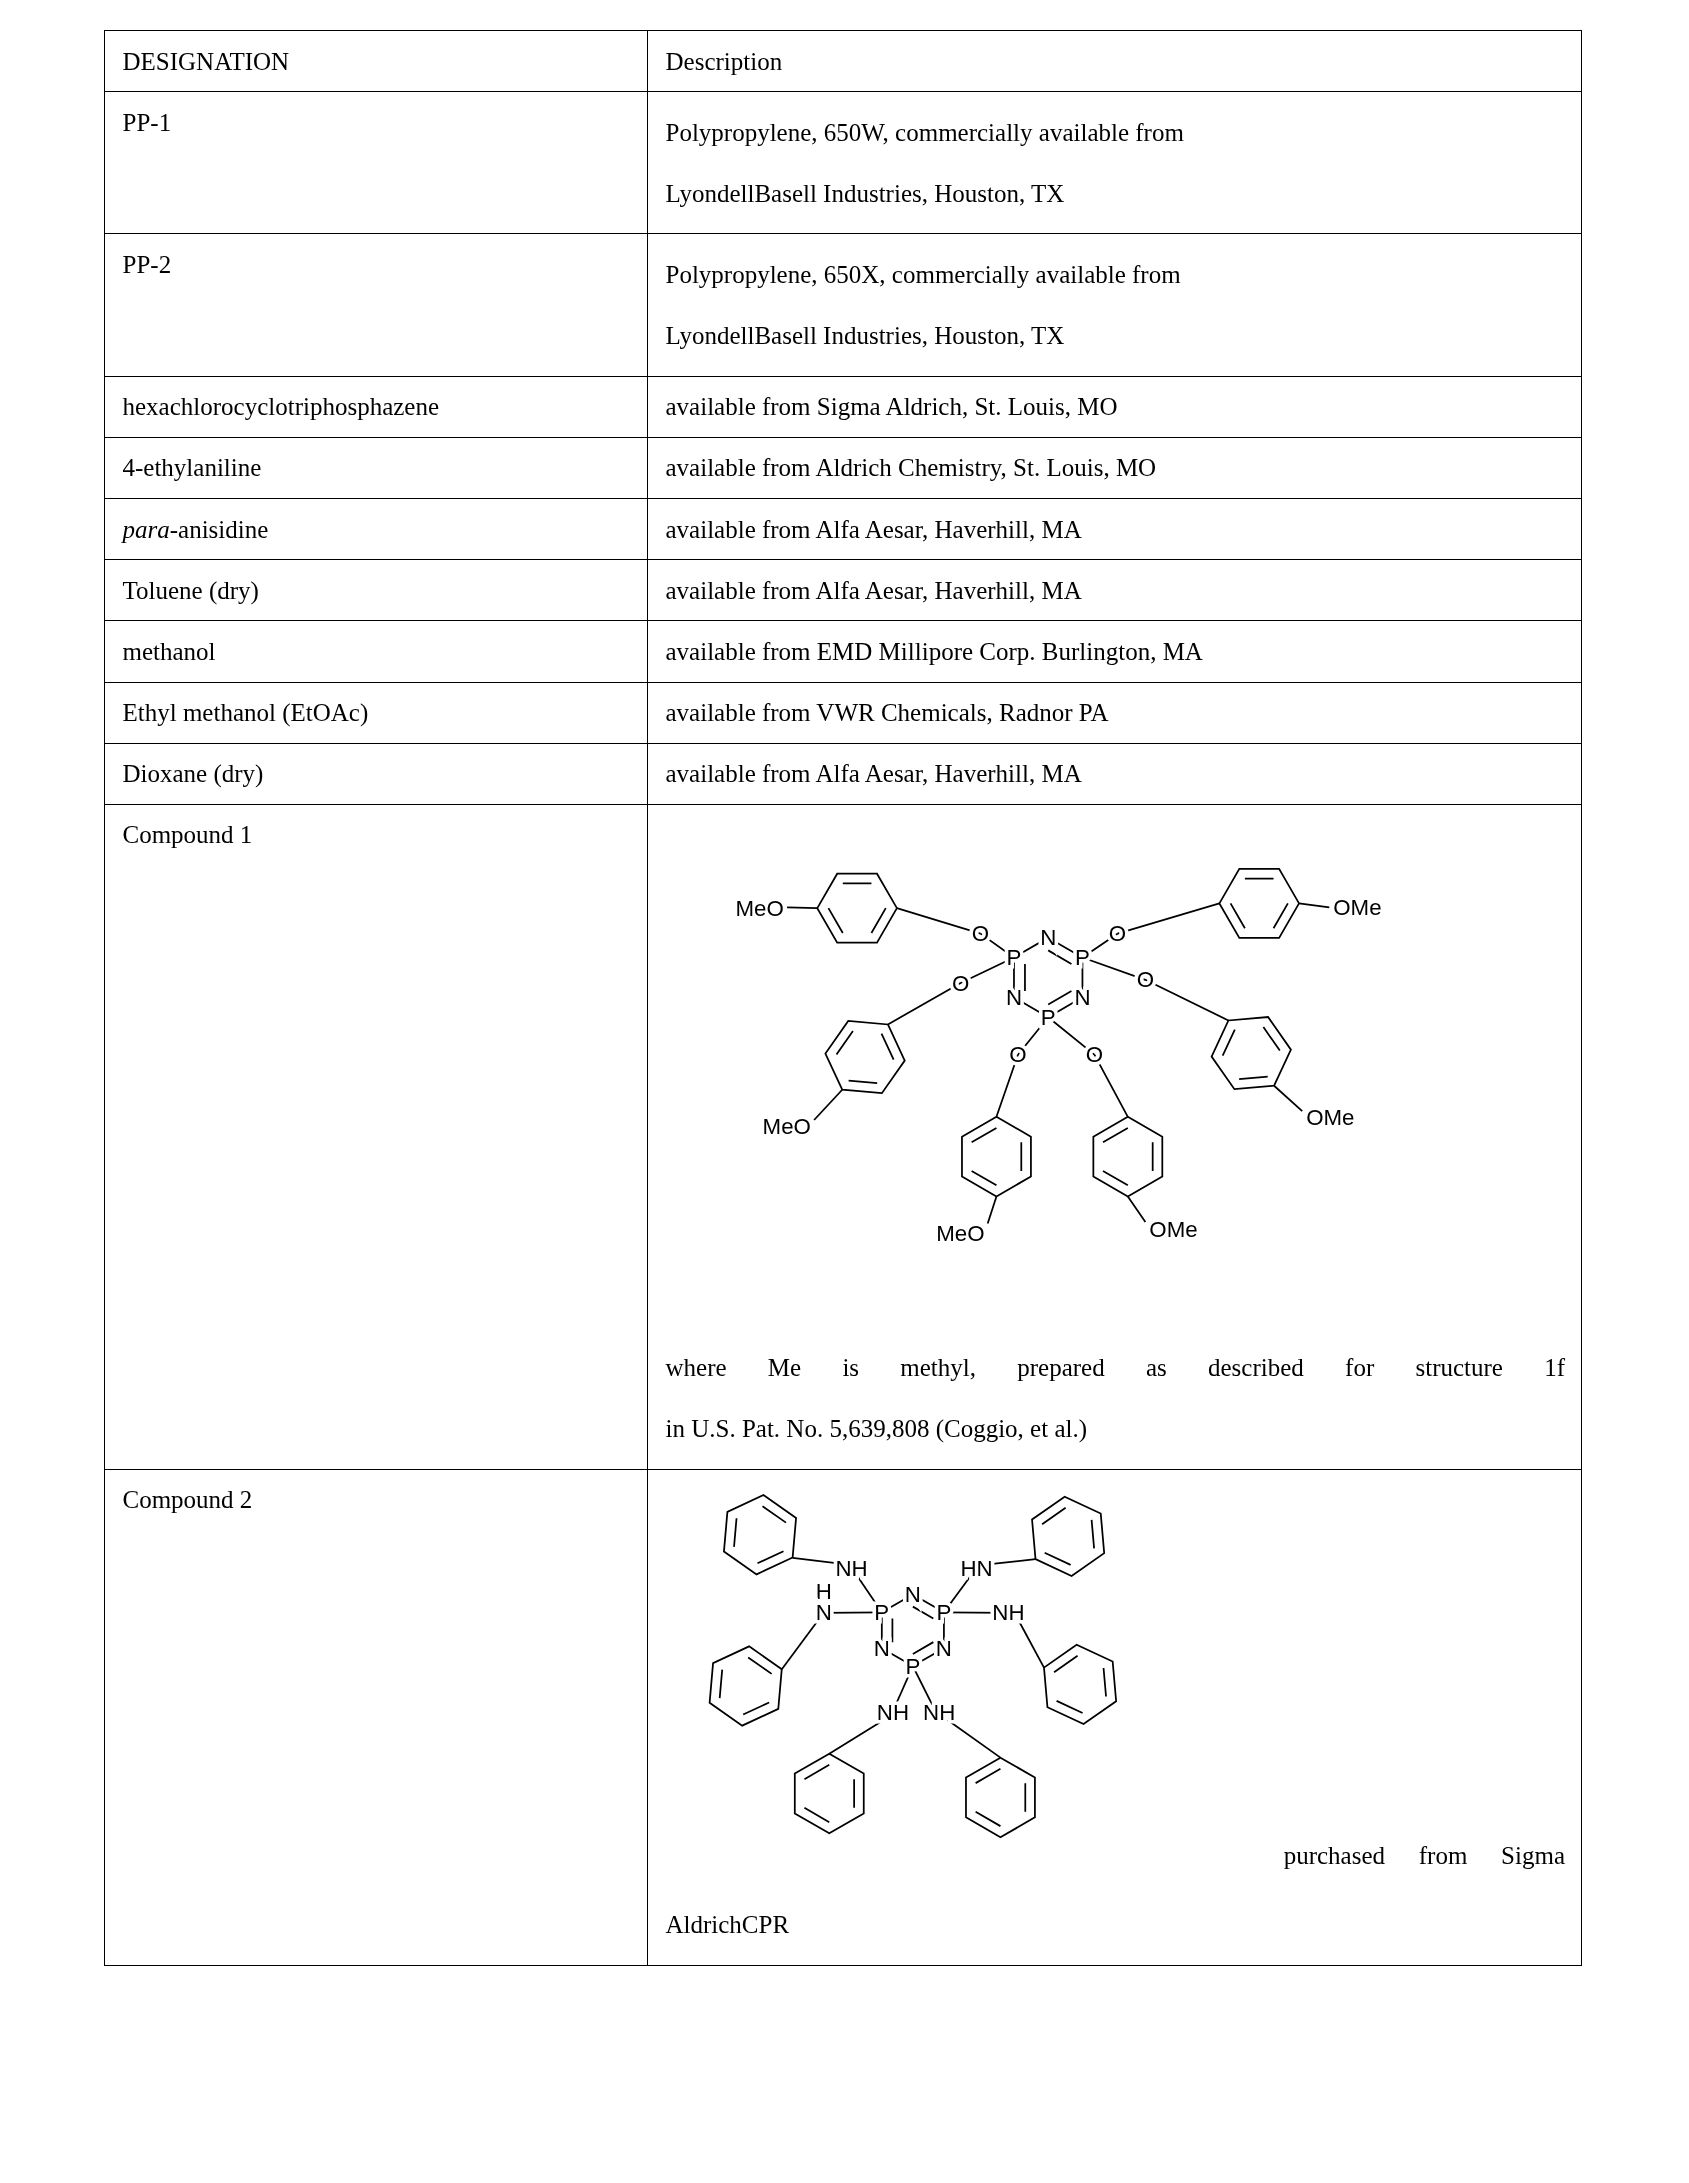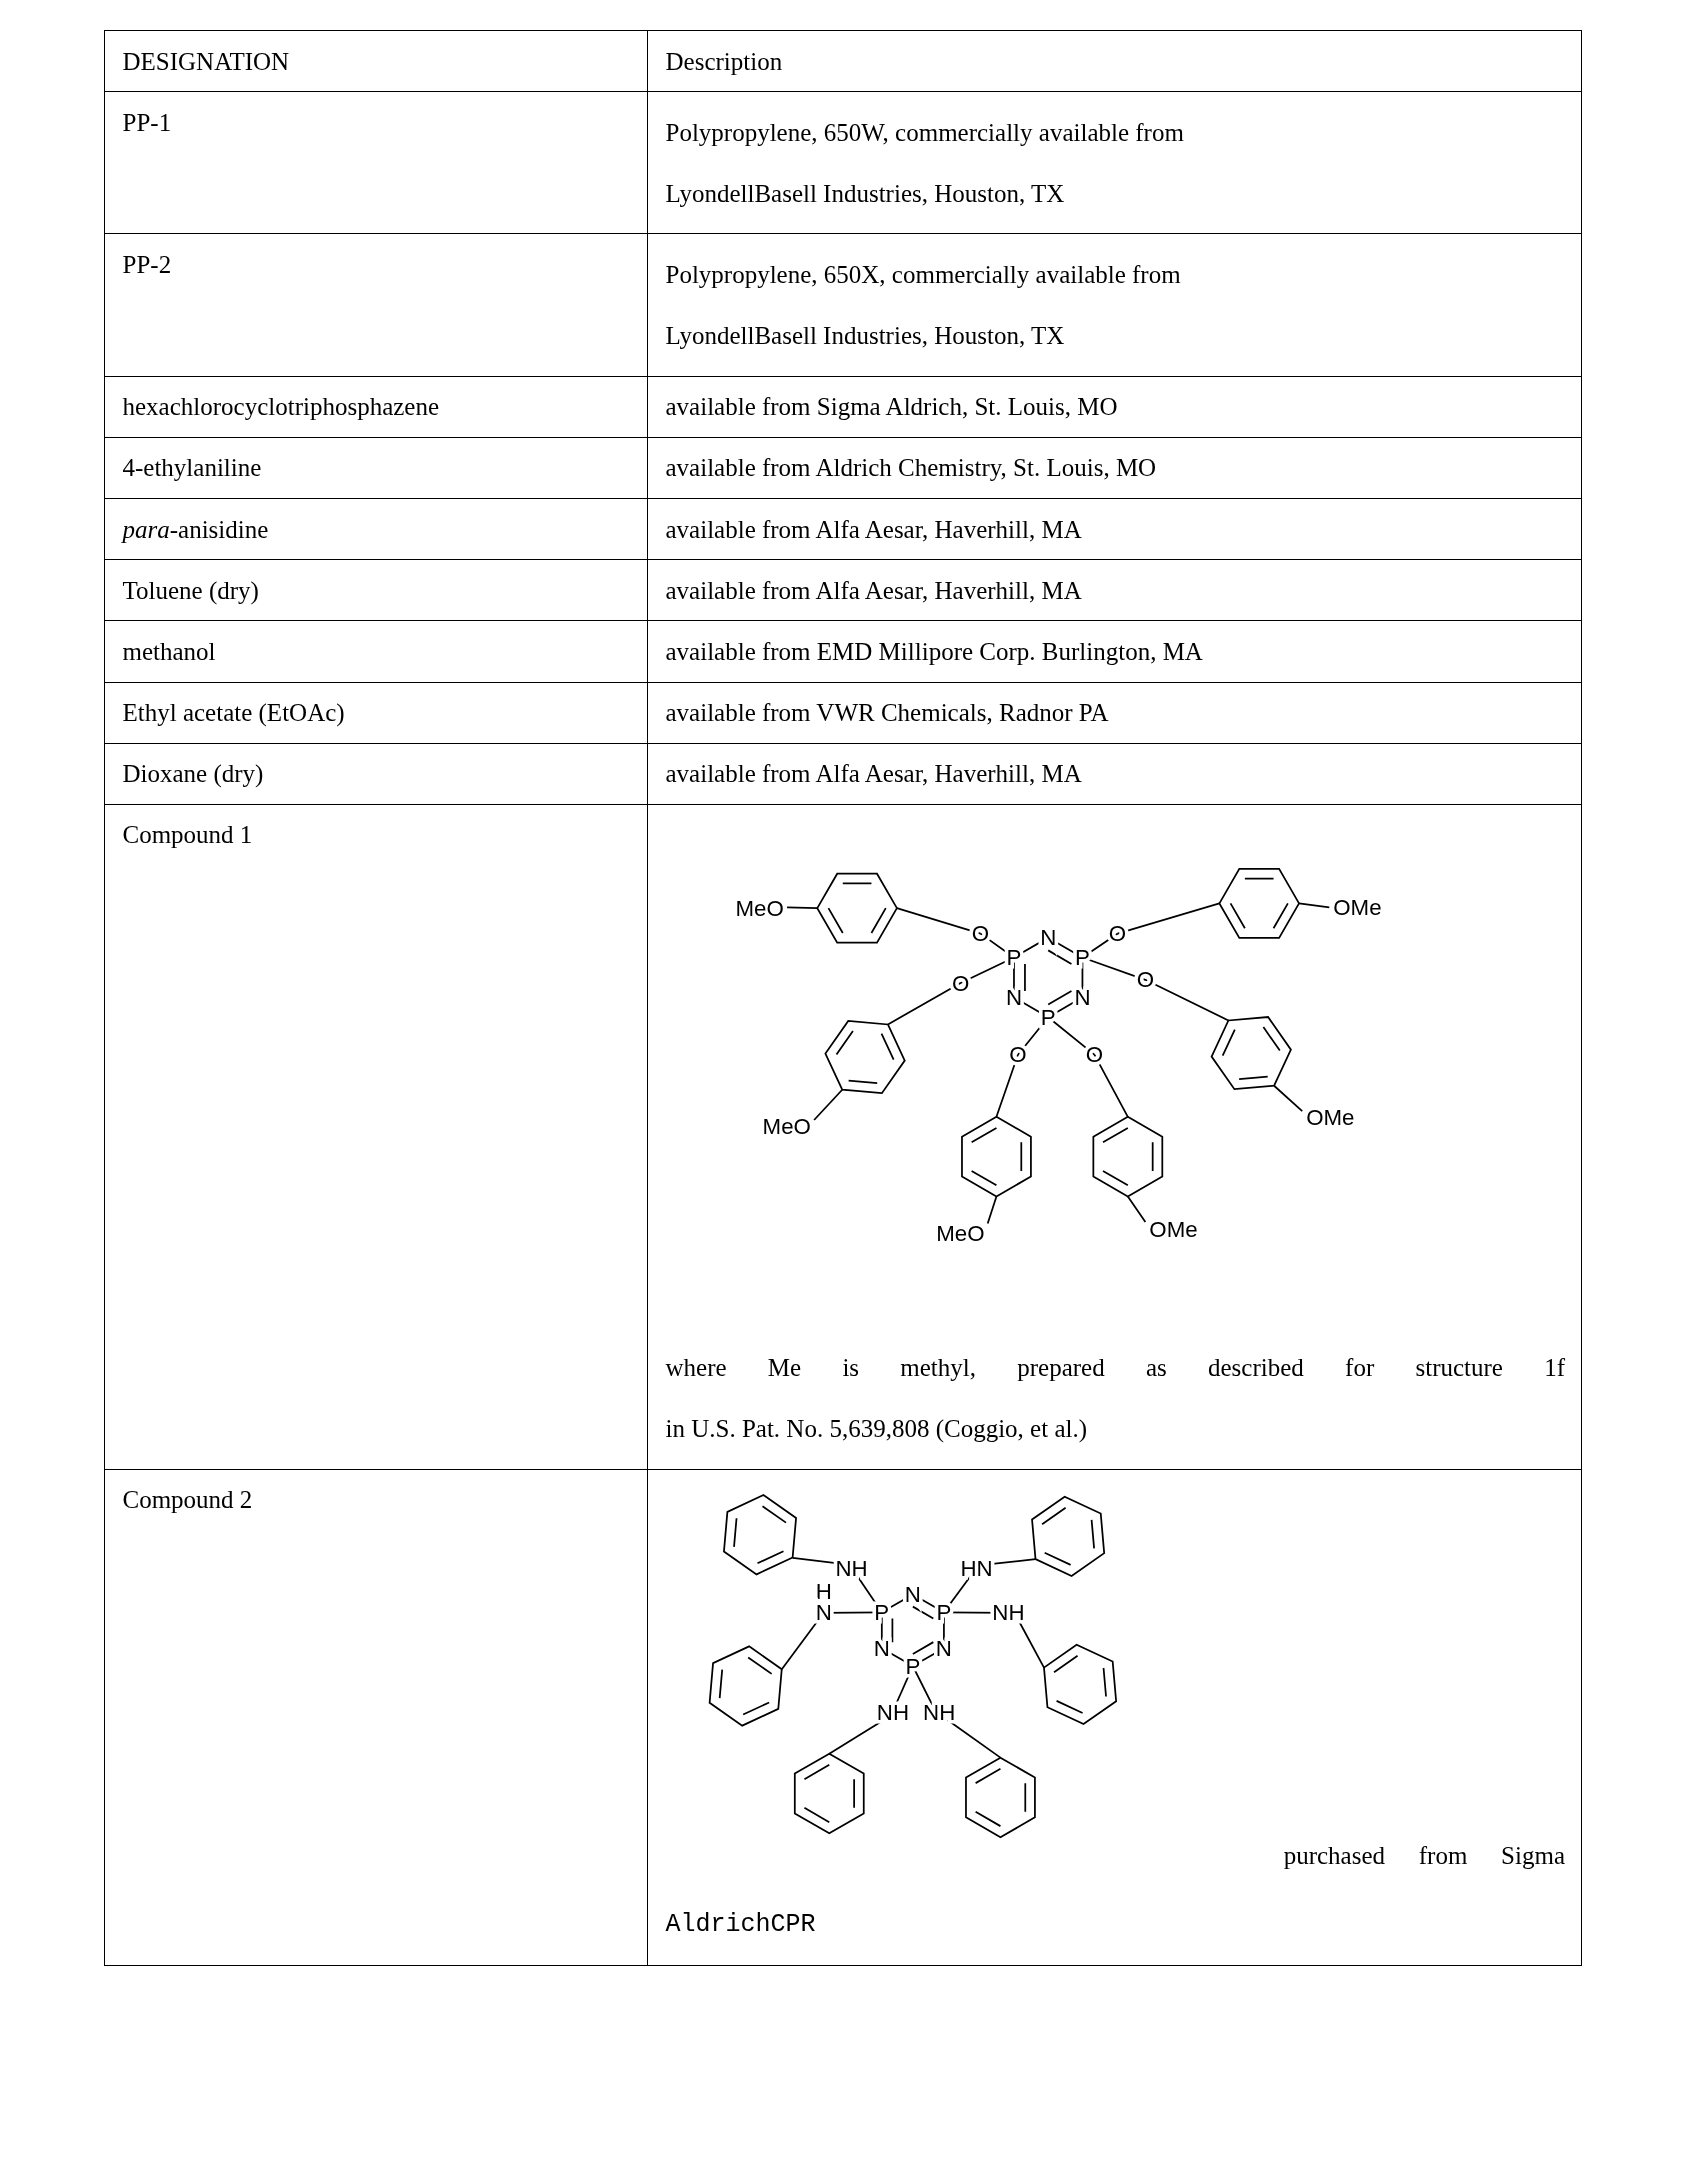--- a/index.html
+++ b/index.html
@@ -44,21 +44,21 @@
   }
   .atom.start { text-anchor: start; }
   .atom.end { text-anchor: end; }
 
   .c2-caption-right {
     margin-top: -68px;
     text-align: right;
     word-spacing: 1.1em;
     line-height: 61px;
   }
-  .c2-caption-left { text-align: left; line-height: 61px; margin-top: 8px; font-family: Liberation Mono, monospace; }
+  .c2-caption-left { text-align: left; line-height: 61px; margin-top: 8px; }
 </style>
 </head>
 <body>
 
 <div class="page">
   <table class="doc">
     <colgroup>
       <col style="width:543px">
       <col style="width:934px">
     </colgroup>
@@ -109,21 +109,21 @@
       <td>Toluene (dry)</td>
       <td>available from Alfa Aesar, Haverhill, MA</td>
     </tr>
 
     <tr>
       <td>methanol</td>
       <td>available from EMD Millipore Corp. Burlington, MA</td>
     </tr>
 
     <tr>
-      <td>Ethyl acetate (EtOAc)</td>
+      <td>Ethyl methanol (EtOAc)</td>
       <td>available from VWR Chemicals, Radnor PA</td>
     </tr>
 
     <tr>
       <td>Dioxane (dry)</td>
       <td>available from Alfa Aesar, Haverhill, MA</td>
     </tr>
 
     <tr>
       <td>Compound 1</td>

